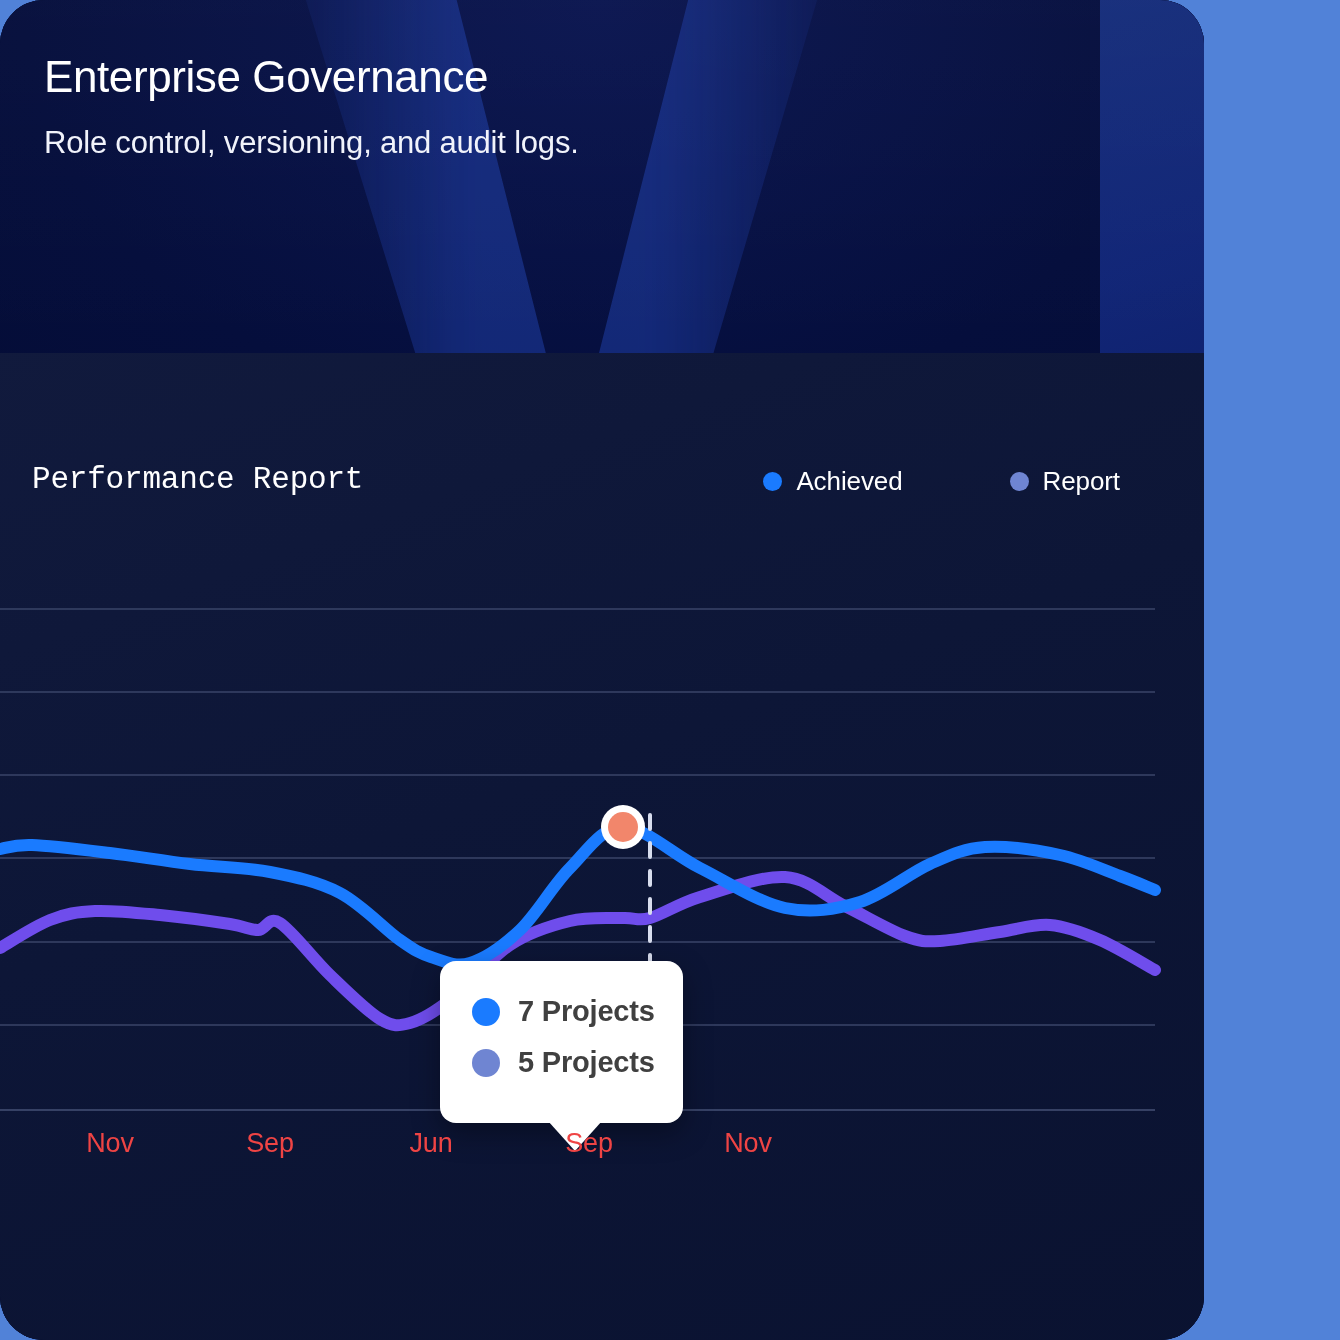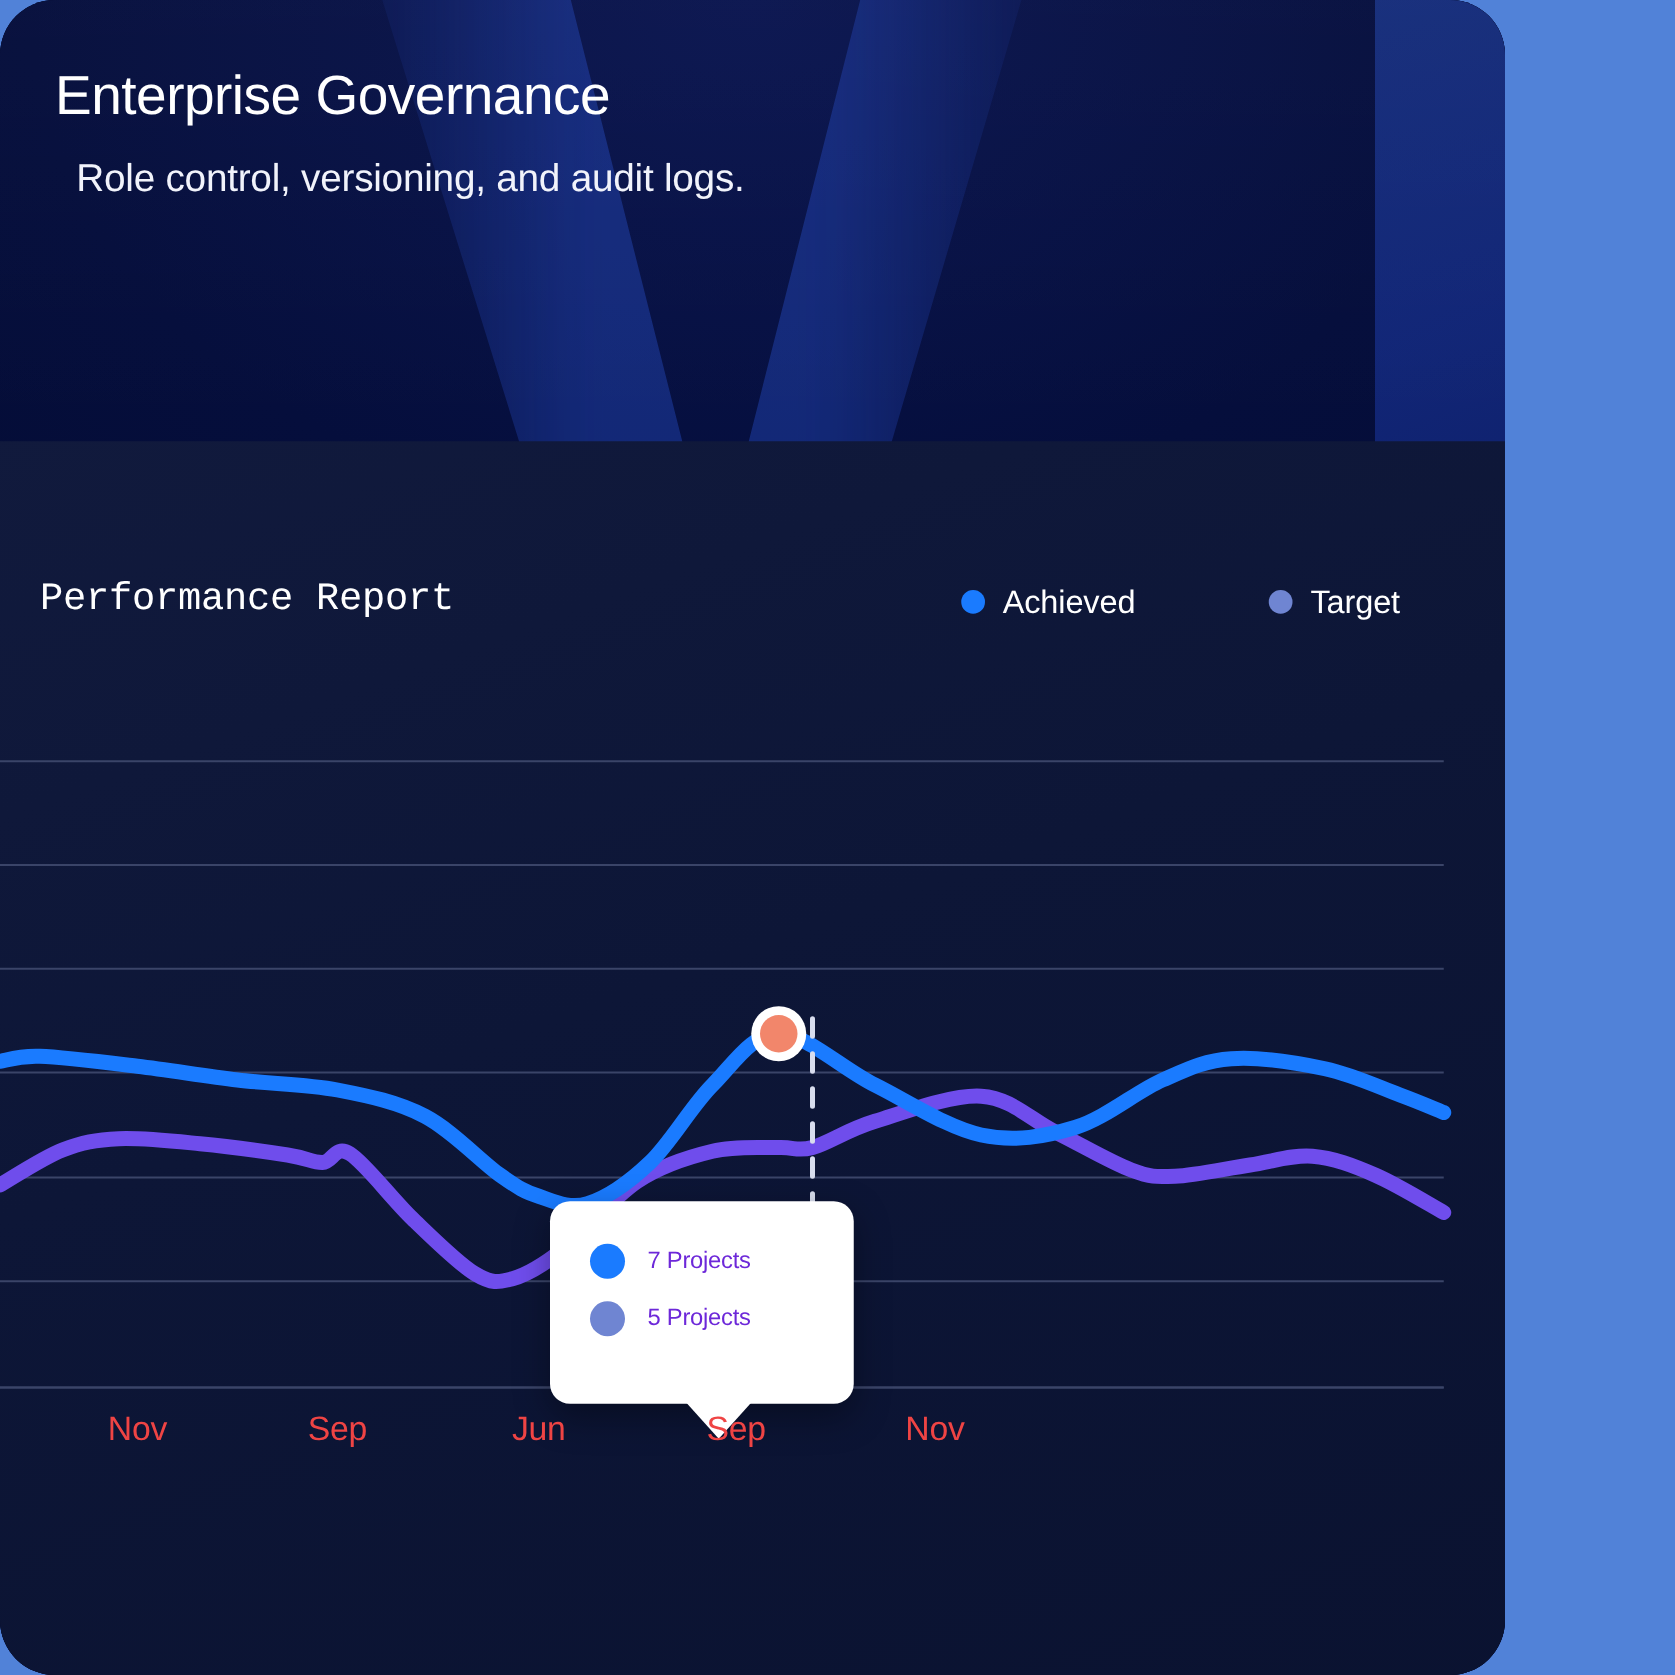--- a/index.html
+++ b/index.html
@@ -77,21 +77,20 @@
     position:absolute; left:44px; top:52px; width:900px;
   }
   .title{
     font-size:44px; font-weight:400; color:#ffffff;
     letter-spacing:-0.4px; line-height:1.15;
   }
   .subtitle{
     margin-top:22px;
     font-size:31px; font-weight:400; color:#f1f3fb;
     letter-spacing:-0.2px;
-    margin-left:17px;
   }
 
   
   .card{
     position:absolute;
     left:-60px; top:353px;
     width:1312px; height:1060px;
     background:linear-gradient(160deg,#111a3d 0%, #0d1637 42%, #0a1230 100%);
     border-radius:30px;
   }
@@ -130,21 +129,21 @@
     width:243px; height:162px;
     background:#ffffff;
     border-radius:16px;
     box-shadow:0 10px 28px rgba(0,0,0,.35);
     padding:34px 0 0 32px;
   }
   .tt-row{ display:flex; align-items:center; gap:18px; margin-bottom:18px; }
   .tt-dot{ width:28px; height:28px; border-radius:50%; flex:0 0 auto; }
   .tt-dot.achieved{ background:#1A7BFF; }
   .tt-dot.target{ background:#6F85D2; }
-  .tt-text{ font-size:19px; color:#6d28d9; font-weight:400; letter-spacing:-0.2px; }
+  .tt-text{ font-size:29px; color:#404040; font-weight:700; letter-spacing:-0.2px; }
   .tt-arrow{
     position:absolute; left:108px; bottom:-28px;
     width:0; height:0;
     border-left:27px solid transparent;
     border-right:27px solid transparent;
     border-top:30px solid #ffffff;
   }
 
   
   .marker{
@@ -211,21 +210,21 @@
 
       <div class="card-head">
         <div class="card-title">Performance Report</div>
         <div class="legend">
           <div class="legend-item">
             <span class="legend-dot achieved"></span>
             <span class="legend-label">Achieved</span>
           </div>
           <div class="legend-item">
             <span class="legend-dot target"></span>
-            <span class="legend-label">Target</span>
+            <span class="legend-label">Report</span>
           </div>
         </div>
       </div>
 
       <div class="marker" style="left: 661px; top: 452px;">
         <span class="marker-core"></span>
       </div>
 
       <div class="tooltip">
         <div class="tt-row">

